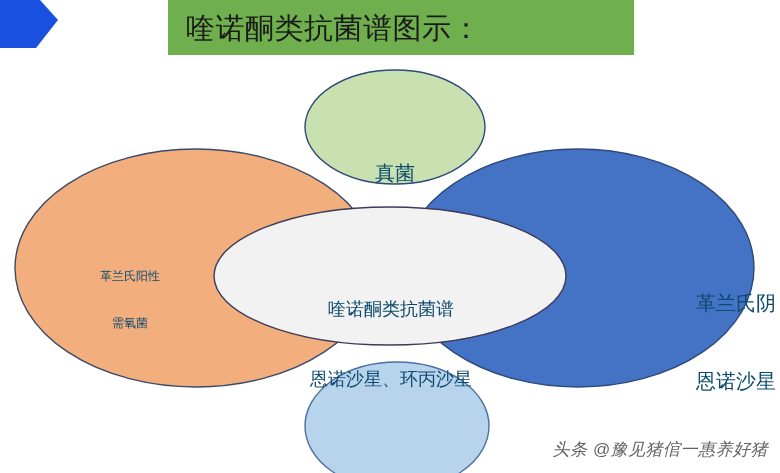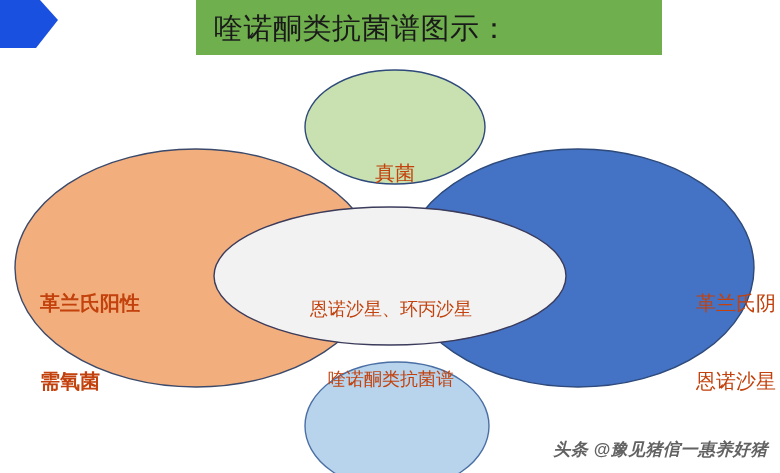--- a/index.html
+++ b/index.html
@@ -12,48 +12,47 @@
   }
   #slide{
     position:absolute;left:0;top:0;width:780px;height:473px;
     background:#ffffff;
   }
   #canvas{position:absolute;left:0;top:0;width:780px;height:473px;}
   .banner{
     position:absolute;left:168px;top:0px;width:466px;height:55px;
     background:#6FAF4D;
     box-sizing:border-box;
-    margin-left:28px;
   }
   .banner-title{
     position:absolute;left:18px;top:50%;
     transform:translateY(-50%);
     font-size:29px;
     line-height:1;
     color:#1a1a1a;
     white-space:nowrap;
     letter-spacing:0.5px;
   }
 
   
   .lbl{
     position:absolute;
-    color:#c2410c;
+    color:#0c4a6e;
     white-space:pre;
     line-height:1.30;
     text-align:center;
     pointer-events:none;
   }
   .lbl-fungi{
     left:300px;top:108px;width:190px;
     font-size:20px;text-align:center;
   }
   .lbl-gram-pos{
     left:40px;top:238px;width:180px;
-    font-size:20px;text-align:left;font-weight:bold;
+    font-size:12px;text-align:center;
   }
   .lbl-gram-neg{
     left:636px;top:238px;width:140px;
     font-size:20px;text-align:right;
   }
   .lbl-center{
     left:233px;top:251px;width:316px;
     font-size:18px;text-align:center;
   }
   .lbl-anaerobe{
@@ -61,21 +60,21 @@
     font-size:20px;text-align:center;
   }
   .lbl span{display:block;}
 
   
   .watermark{
     position:absolute;right:12px;bottom:12px;
     font-size:17px;
     color:#4d4d4d;
     font-style:italic;
-    font-weight:bold;
+    font-weight:normal;
     letter-spacing:0.5px;
     white-space:nowrap;
     opacity:.88;
   }
 </style>
 </head>
 <body>
 
 <div id="slide">
 
@@ -106,22 +105,22 @@
     <span>革兰氏阳性</span>
     <span>需氧菌</span>
   </div>
 
   <div class="lbl lbl-gram-neg">
     <span>革兰氏阴</span>
     <span>恩诺沙星</span>
   </div>
 
   <div class="lbl lbl-center">
+    <span>喹诺酮类抗菌谱</span>
     <span>恩诺沙星、环丙沙星</span>
-    <span>喹诺酮类抗菌谱</span>
   </div>
 
   <div class="lbl lbl-anaerobe">
     <span>厌氧菌</span>
   </div>
 
   <div class="watermark">头条 @豫见猪倌一惠养好猪</div>
 
 </div>
 

